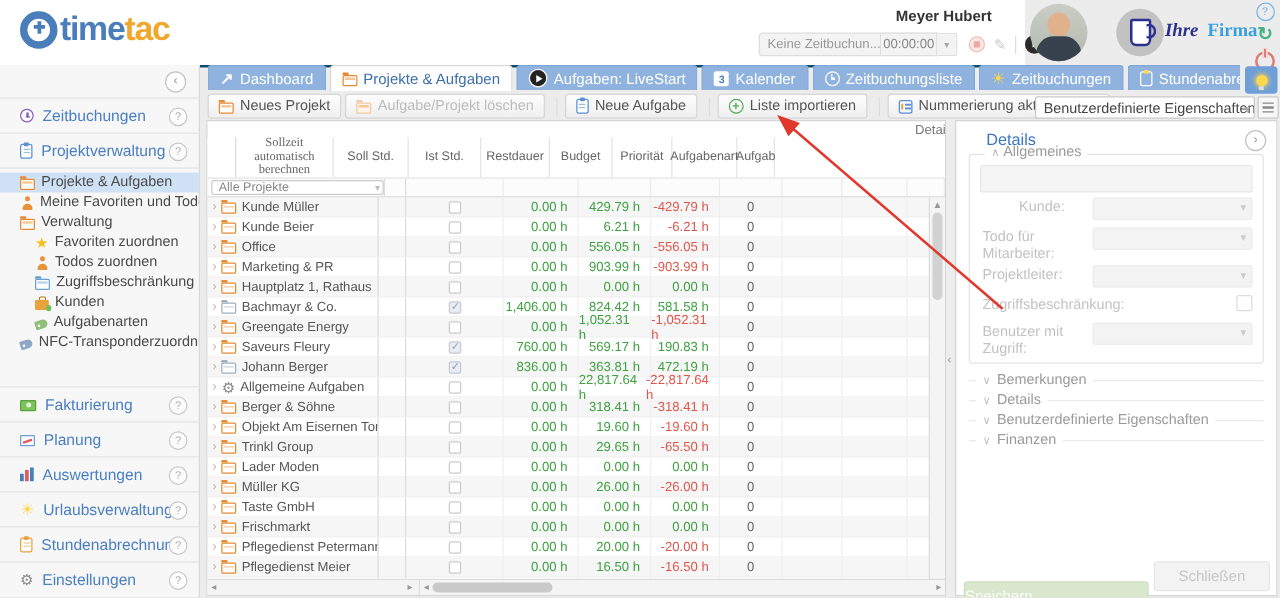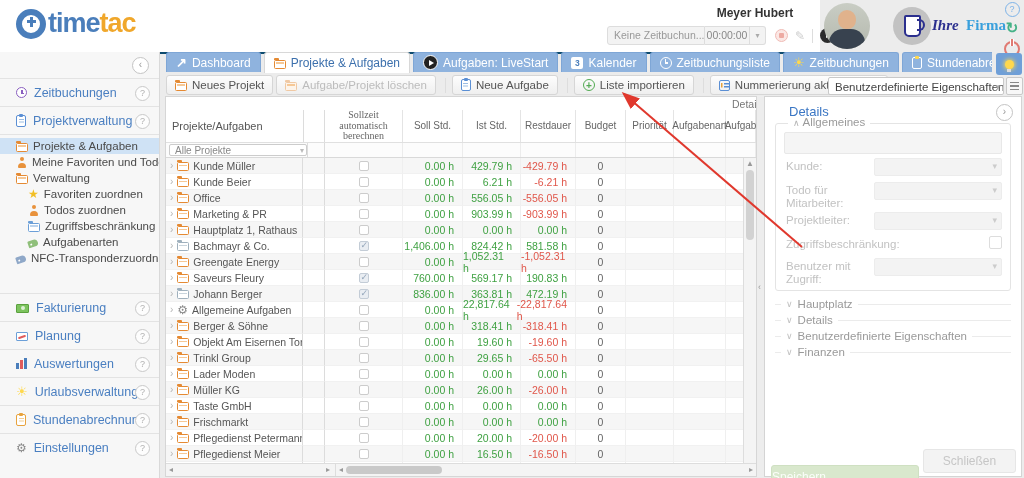--- a/index.html
+++ b/index.html
@@ -316,20 +316,24 @@
         </div>
         <div class="sb-item ind">
           <span class="ic i-person"></span>
           <span>Todos zuordnen</span>
         </div>
         <div class="sb-item ind">
           <span class="ic i-folder blue"></span>
           <span>Zugriffsbeschränkung</span>
         </div>
         <div class="sb-item ind">
+          <span class="ic i-case"></span>
+          <span>Kunden</span>
+        </div>
+        <div class="sb-item ind">
           <span class="ic i-tag green"></span>
           <span>Aufgabenarten</span>
         </div>
         <div class="sb-item">
           <span class="ic i-tag blue"></span>
           <span>NFC-Transponderzuordnung</span>
         </div>
       </div>
       <div style="height: 27px;"></div>
       <div class="sb-div"></div>
@@ -368,21 +372,20 @@
         <span>Einstellungen</span>
         <span class="qmark">?</span>
       </div>
     </div>
 
   <div class="grid">
     <div class="g-top">
       <span class="detai">Detai</span>
     </div>
     <div class="g-head" id="ghead">
-        <div class="g-treehead">Projekte/Aufgaben</div>
         <div class="g-gut"></div>
         <div class="hcell" style="width: 78px; flex: 0 0 auto; font-family: Liberation Serif, serif;">Sollzeit automatisch berechnen</div>
         <div class="hcell" style="width: 60px; flex: 0 0 auto;">Soll Std.</div>
         <div class="hcell" style="width: 58px; flex: 0 0 auto;">Ist Std.</div>
         <div class="hcell" style="width: 55px; flex: 0 0 auto;">Restdauer</div>
         <div class="hcell" style="width: 50px; flex: 0 0 auto;">Budget</div>
         <div class="hcell" style="width: 48px; flex: 0 0 auto;">Priorität</div>
         <div class="hcell" style="width: 52px; flex: 0 0 auto;">Aufgabenart</div>
         <div class="hcell" style="width: 30px; flex: 0 0 auto;">Aufgab</div>
       </div>
@@ -782,21 +785,21 @@
 
   <div class="panel-handle"></div>
 
   <div class="dpanel">
     <div class="dp-title">Details</div>
     <div class="dp-collapse">›</div>
     <div class="fieldset">
       <div class="legend"><span class="car">∧</span><span>Allgemeines</span></div>
       <div class="dp-input"></div>
       <div id="dfields">
-          <div class="frow" style="top: 34px; height: 22px;">
+          <div class="frow" style="top: 34px; height: 22px; text-align: center;">
             <div class="lab">Kunde:</div>
             <div class="sel"></div>
           </div>
           <div class="frow" style="top: 58px; height: 22px;">
             <div class="lab">Todo für
 Mitarbeiter:</div>
             <div class="sel"></div>
           </div>
           <div class="frow" style="top: 88px; height: 22px;">
             <div class="lab">Projektleiter:</div>
@@ -810,21 +813,21 @@
             <div class="lab">Benutzer mit
 Zugriff:</div>
             <div class="sel"></div>
           </div>
         </div>
     </div>
     <div id="dsections">
         <div class="dp-sec" style="top: 200px;">
           <span class="pre"></span>
           <span class="car">∨</span>
-          <span>Hauptplatz</span>
+          <span>Bemerkungen</span>
           <span class="ln"></span>
         </div>
         <div class="dp-sec" style="top: 216px;">
           <span class="pre"></span>
           <span class="car">∨</span>
           <span>Details</span>
           <span class="ln"></span>
         </div>
         <div class="dp-sec" style="top: 232px;">
           <span class="pre"></span>

